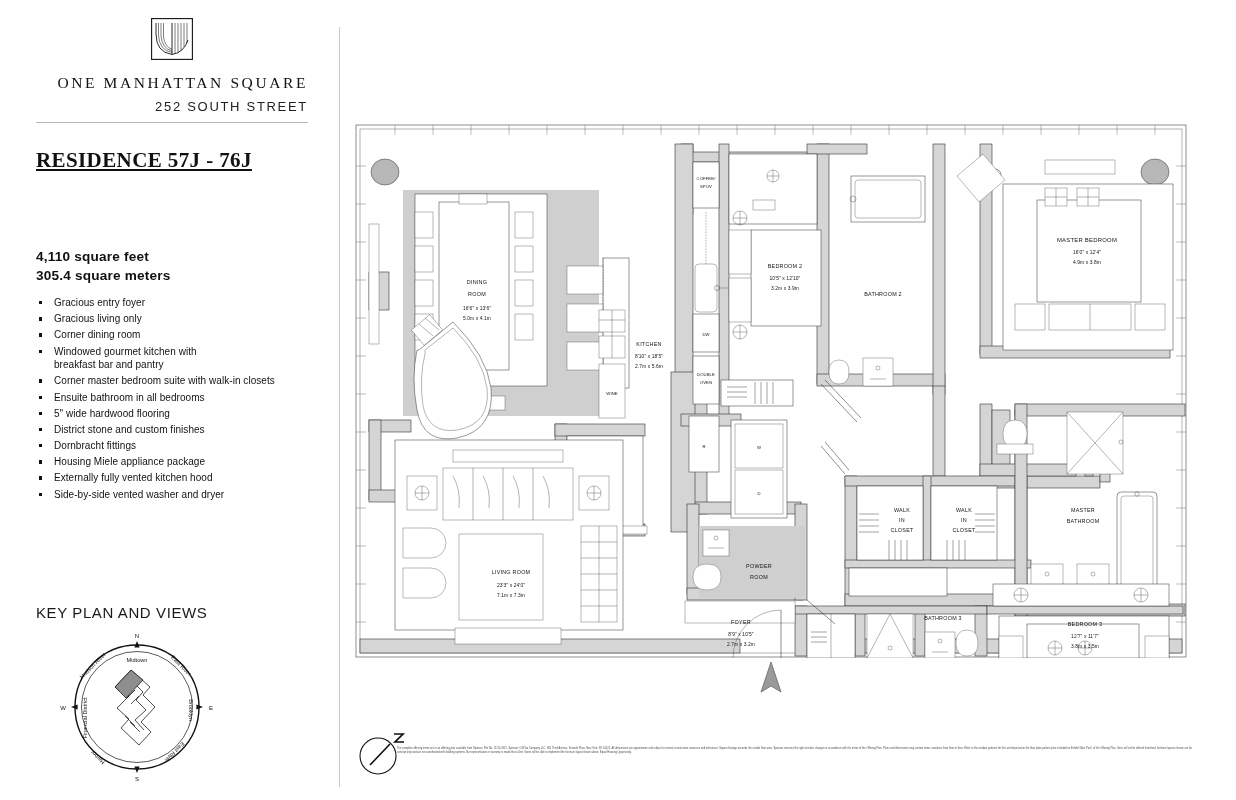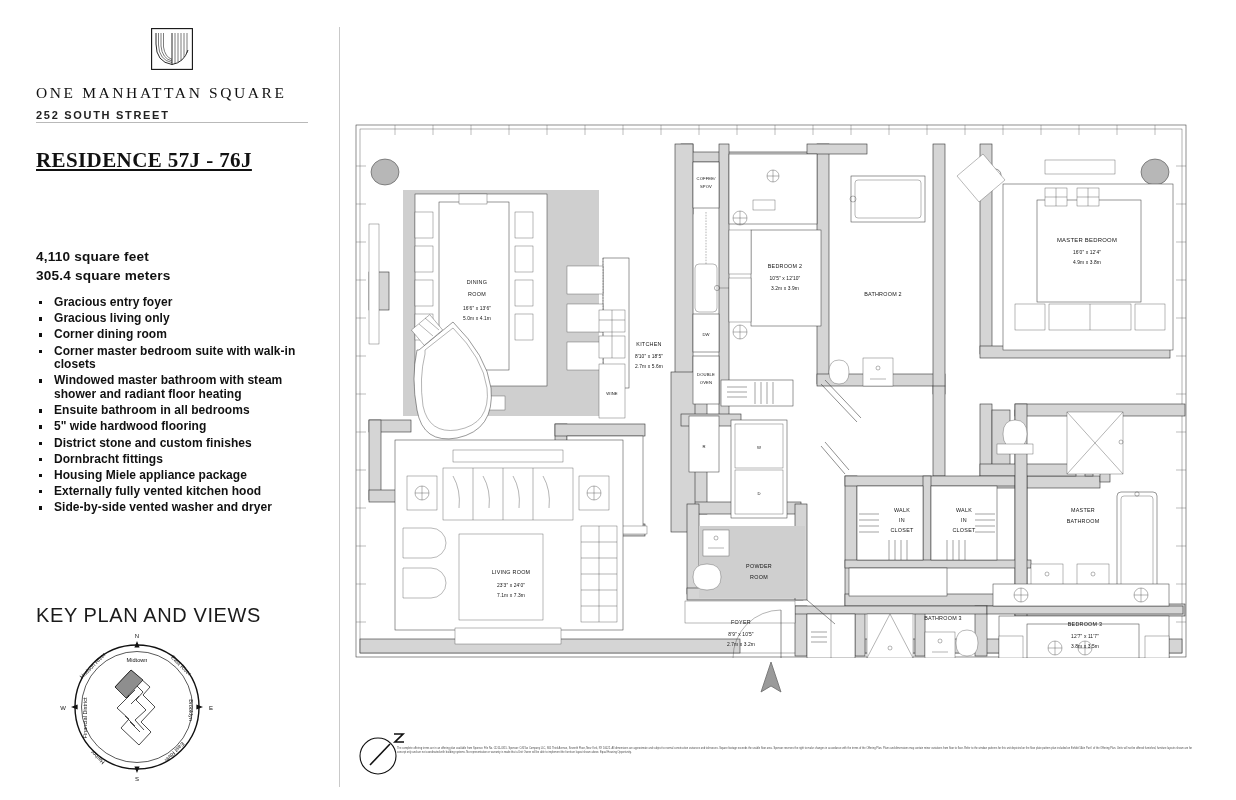--- a/index.html
+++ b/index.html
@@ -2,41 +2,41 @@
 <html><head>
 <meta charset="utf-8">
 <style>
   html,body{margin:0;padding:0;background:#ffffff;}
   body{
     width:1236px;height:800px;position:relative;overflow:hidden;
     font-family:"Liberation Sans", sans-serif;color:#1a1a1a;
   }
   
   #left-panel{position:absolute;left:0;top:0;width:340px;height:800px;}
-  #logo-block{position:absolute;left:36px;top:28px;width:272px;text-align:left;}
+  #logo-block{position:absolute;left:36px;top:18px;width:272px;text-align:right;}
   #logo-mark{width:42px;height:42px;margin:0 auto 14px auto;}
   #brand-name{font-family:"Liberation Serif",serif;font-size:15.5px;letter-spacing:2.6px;
       font-weight:400;color:#111;white-space:nowrap;}
-  #brand-sub{font-size:11px;letter-spacing:1.7px;font-weight:700;margin-top:7px;color:#222;}
+  #brand-sub{font-size:13px;letter-spacing:1.7px;font-weight:400;margin-top:7px;color:#222;}
   #brand-rule{position:absolute;left:36px;top:122px;width:272px;height:1px;background:#b9b9b9;}
 
   #residence-title{position:absolute;left:36px;top:148px;font-family:"Liberation Serif",serif;
       font-size:21px;font-weight:700;letter-spacing:0.4px;color:#111;text-decoration:underline;}
   #specs{position:absolute;left:36px;top:183px;font-size:13.4px;line-height:17.6px;
       letter-spacing:0.35px;color:#1a1a1a;}
   #areas{position:absolute;left:36px;top:248px;font-size:13.6px;line-height:18.5px;
       font-weight:700;letter-spacing:0.2px;color:#111;}
 
   #features{position:absolute;left:36px;top:296px;width:290px;margin:0;padding:0;list-style:none;}
-  #features li{position:relative;padding-left:18px;font-size:12px;line-height:13.6px;
-      font-weight:700;color:#111;margin-bottom:2.6px;letter-spacing:0.05px;}
+  #features li{position:relative;padding-left:18px;font-size:10px;line-height:13.6px;
+      font-weight:400;color:#111;margin-bottom:2.6px;letter-spacing:0.05px;}
   #features li:before{content:"";position:absolute;left:3px;top:5px;width:3.4px;height:3.4px;background:#111;}
   #features li .l2{display:block;}
 
-  #keyplan-title{position:absolute;left:36px;top:604px;font-size:20px;letter-spacing:0.6px;color:#1a1a1a;}
+  #keyplan-title{position:absolute;left:36px;top:604px;font-size:15px;letter-spacing:0.6px;color:#1a1a1a;}
   #keyplan{position:absolute;left:55px;top:632px;width:165px;height:150px;}
 
   
   #divider{position:absolute;left:339px;top:27px;width:1px;height:760px;background:#c9c9c9;}
 
   
   #plan-wrap{position:absolute;left:355px;top:124px;width:832px;height:534px;}
   #plan-svg{display:block;}
   .rm{font-size:5.4px;fill:#141414;text-anchor:middle;letter-spacing:0.25px;font-family:"Liberation Sans",sans-serif;}
   .rm.big{font-size:5.9px;}
@@ -87,22 +87,22 @@
 
   <div id="areas">
     <div>4,110 square feet</div>
     <div>305.4 square meters</div>
   </div>
 
   <ul id="features">
     <li><span>Gracious entry foyer</span><span class="l2"></span></li>
     <li><span>Gracious living only</span><span class="l2"></span></li>
     <li><span>Corner dining room</span><span class="l2"></span></li>
+    <li><span>Windowed gourmet kitchen with</span><span class="l2">breakfast bar and pantry</span></li>
     <li><span>Corner master bedroom suite with walk-in closets</span><span class="l2"></span></li>
-    <li><span>Windowed master bathroom with steam</span><span class="l2">shower and radiant floor heating</span></li>
     <li><span>Ensuite bathroom in all bedrooms</span><span class="l2"></span></li>
     <li><span>5" wide hardwood flooring</span><span class="l2"></span></li>
     <li><span>District stone and custom finishes</span><span class="l2"></span></li>
     <li><span>Dornbracht fittings</span><span class="l2"></span></li>
     <li><span>Housing Miele appliance package</span><span class="l2"></span></li>
     <li><span>Externally fully vented kitchen hood</span><span class="l2"></span></li>
     <li><span>Side-by-side vented washer and dryer</span><span class="l2"></span></li>
   </ul>
 
   <div id="keyplan-title">KEY PLAN AND VIEWS</div>

